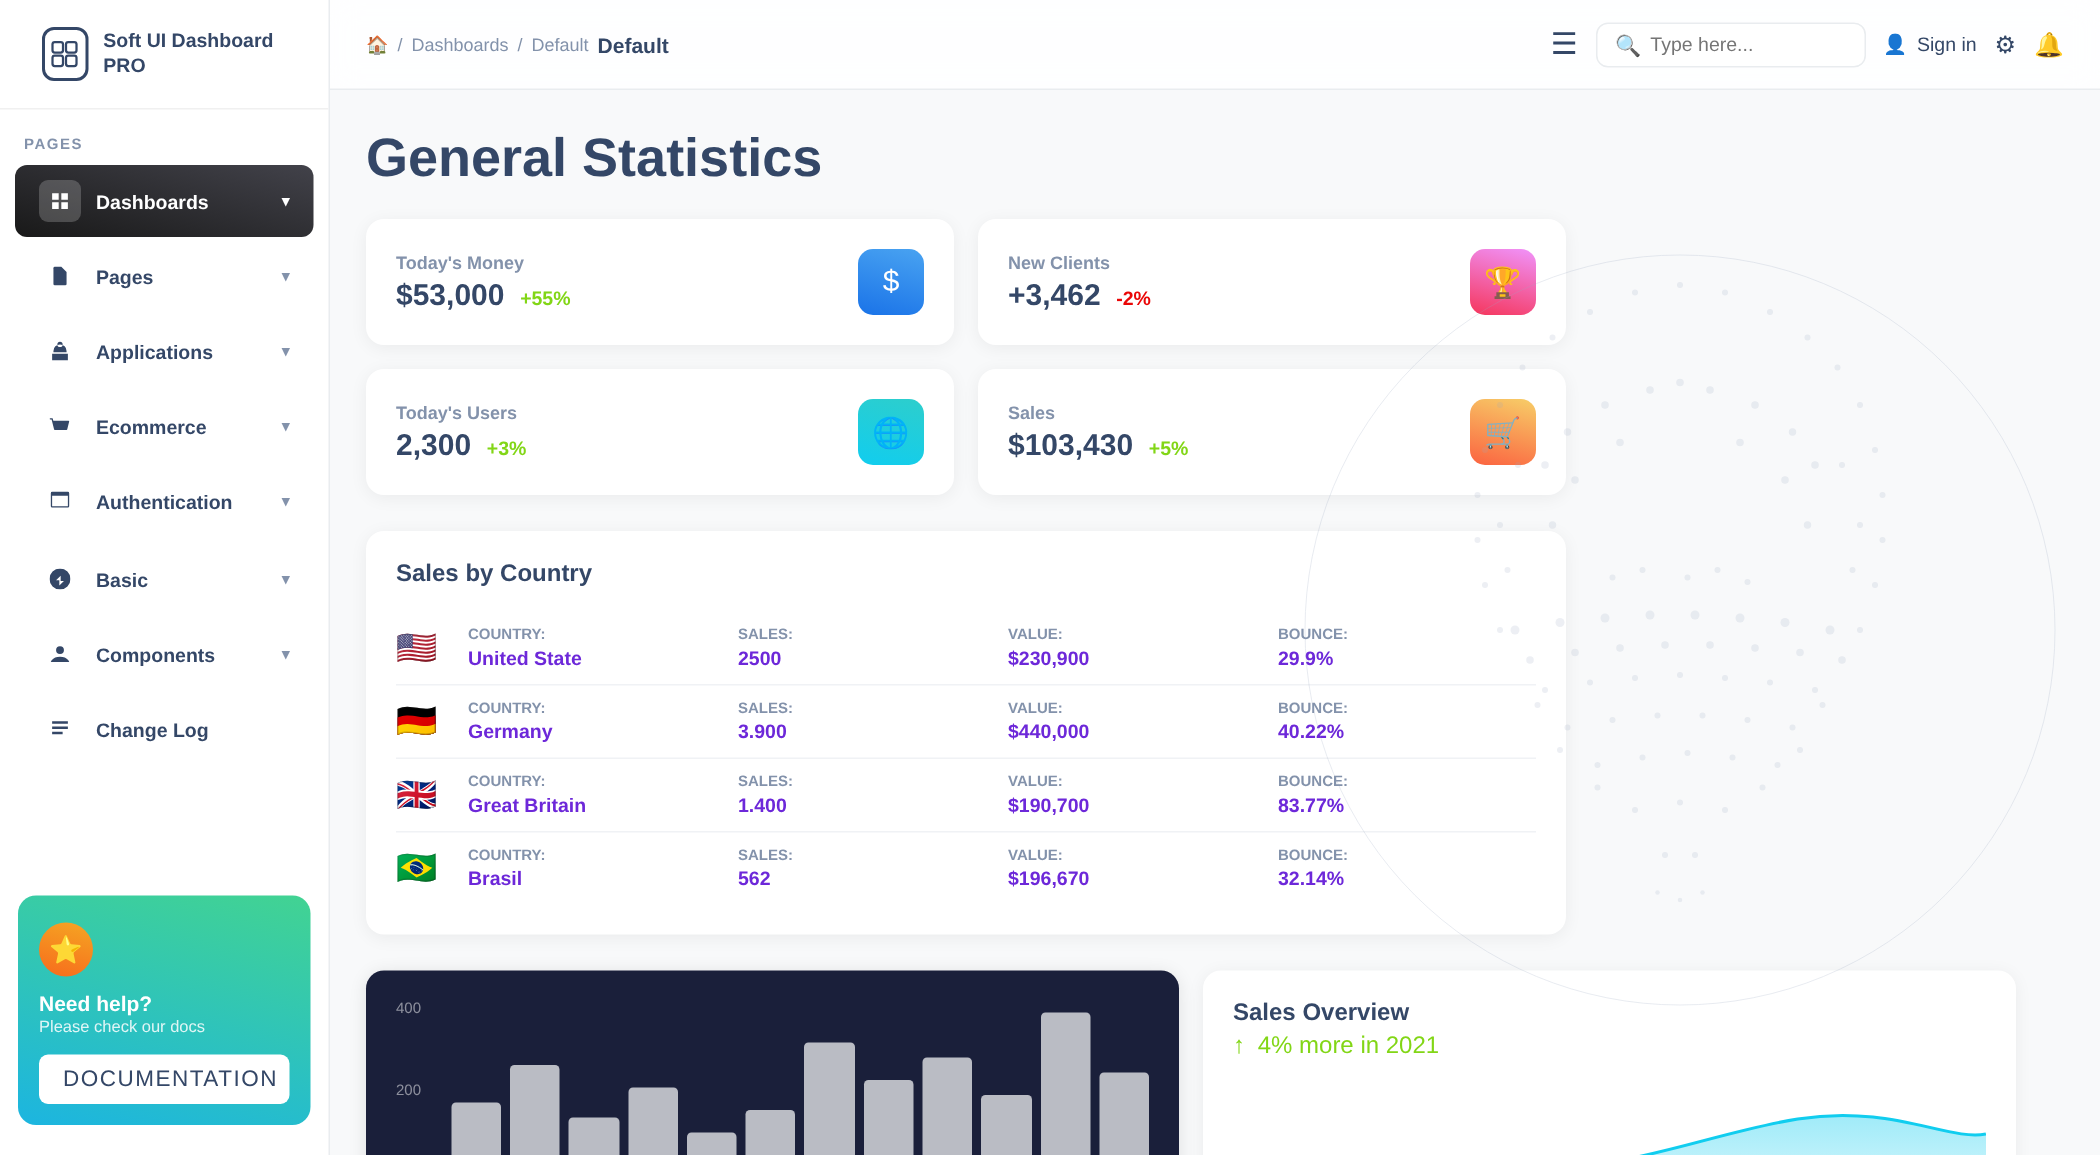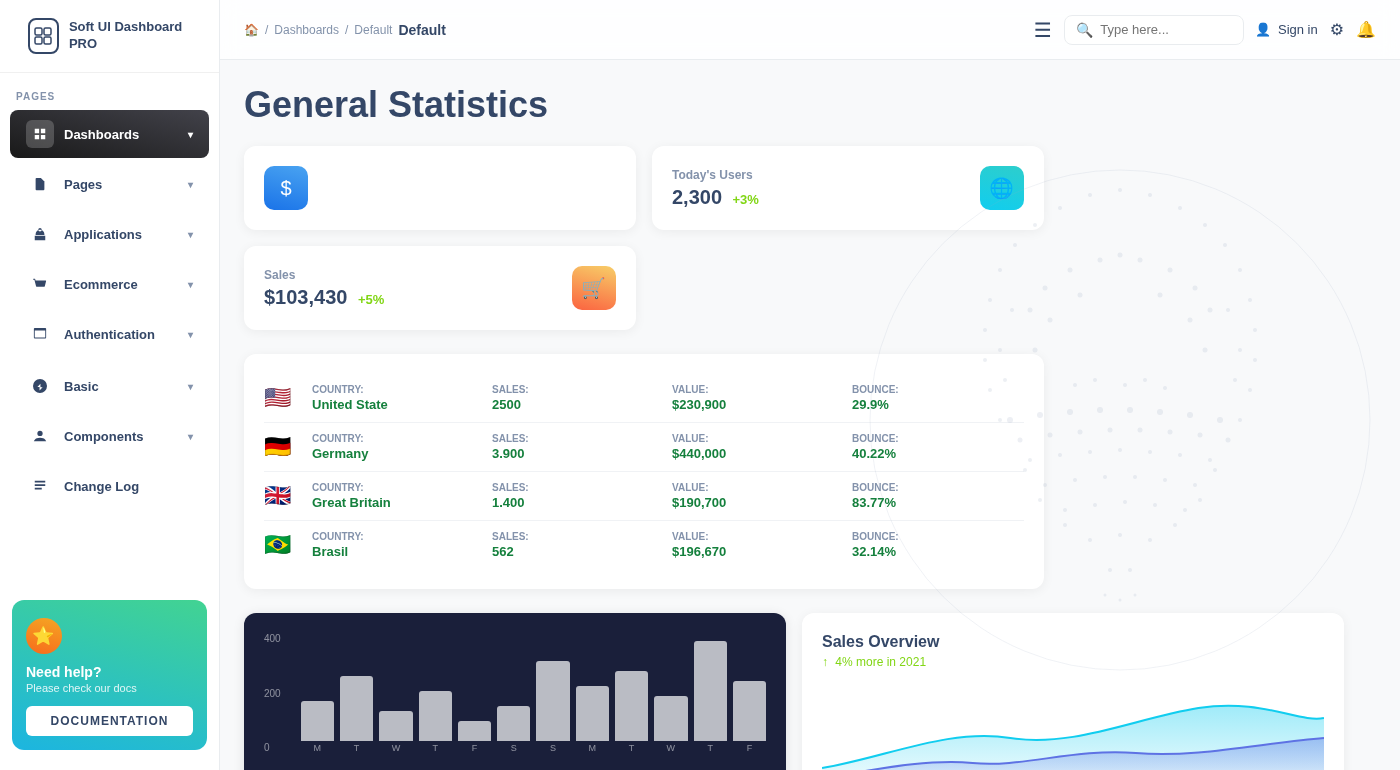--- a/index.html
+++ b/index.html
@@ -82,21 +82,21 @@
       border-radius: 50%;
       display: flex; align-items: center; justify-content: center;
       margin-bottom: 10px;
       font-size: 18px;
     }
     .help-title { font-size: 14px; font-weight: 700; margin-bottom: 2px; }
     .help-sub { font-size: 11px; opacity: 0.85; margin-bottom: 12px; }
     .help-btn {
       background: #fff; color: #344767;
       border: none; border-radius: 6px;
-      padding: 8px 16px; font-size: 12px; font-weight: 700;
+      padding: 8px 16px; font-size: 15px; font-weight: 400;
       cursor: pointer; width: 100%; letter-spacing: 1px;
     }
 
     
     .main {
       flex: 1;
       display: flex;
       flex-direction: column;
       height: 770px;
       overflow: hidden;
@@ -189,21 +189,21 @@
     .country-row {
       display: grid;
       grid-template-columns: 40px 1fr 1fr 1fr 1fr;
       align-items: center;
       padding: 10px 0;
       border-bottom: 1px solid #f0f2f5;
       gap: 8px;
     }
     .country-row:last-child { border-bottom: none; }
     .col-label { font-size: 10px; color: #8392ab; font-weight: 600; text-transform: uppercase; margin-bottom: 2px; }
-    .col-value { font-size: 13px; color: #15803d; font-weight: 600; }
+    .col-value { font-size: 13px; color: #6d28d9; font-weight: 600; }
     .flag { font-size: 22px; }
 
     
     .globe-container {
       position: absolute;
       right: -20px;
       top: 80px;
       width: 600px;
       height: 560px;
       pointer-events: none;
@@ -226,21 +226,21 @@
       overflow: hidden;
     }
     .chart-card-light {
       background: #fff;
       border-radius: 12px;
       padding: 20px;
       min-height: 160px;
       box-shadow: 0 2px 12px rgba(0,0,0,0.06);
     }
     .chart-title-light { font-size: 16px; font-weight: 700; color: #344767; margin-bottom: 4px; }
-    .chart-sub-light { font-size: 12px; color: #82d616; margin-bottom: 19px; }
+    .chart-sub-light { font-size: 16px; color: #82d616; margin-bottom: 19px; }
     .chart-sub-light span { color: #82d616; margin-right: 4px; }
 
     
     .bar-chart {
       display: flex;
       align-items: flex-end;
       gap: 6px;
       height: 120px;
       padding-top: 10px;
     }
@@ -517,21 +517,38 @@
             <circle cx="315" cy="455" r="1.5"></circle>
             <circle cx="285" cy="455" r="1.5"></circle>
         </g>
       </svg>
     </div>
 
     <h1 class="page-title">General Statistics</h1>
 
     <div class="stats-row" id="stats-grid">
         <div class="stat-card">
+    <div>
+      <div class="stat-label">Today's Money</div>
+      <div>
+        <span class="stat-value">$53,000</span>
+        <span class="stat-change positive">+55%</span>
+      </div>
+    </div>
     <div class="stat-icon" style="background:linear-gradient(195deg,#49a3f1,#1a73e8)">$</div>
+  </div>
+        <div class="stat-card">
+    <div>
+      <div class="stat-label">New Clients</div>
+      <div>
+        <span class="stat-value">+3,462</span>
+        <span class="stat-change negative">-2%</span>
+      </div>
+    </div>
+    <div class="stat-icon" style="background:linear-gradient(195deg,#f093fb,#f5365c)">🏆</div>
   </div>
         <div class="stat-card">
     <div>
       <div class="stat-label">Today's Users</div>
       <div>
         <span class="stat-value">2,300</span>
         <span class="stat-change positive">+3%</span>
       </div>
     </div>
     <div class="stat-icon" style="background:linear-gradient(195deg,#2dcecc,#11cdef)">🌐</div>
@@ -542,20 +559,21 @@
       <div>
         <span class="stat-value">$103,430</span>
         <span class="stat-change positive">+5%</span>
       </div>
     </div>
     <div class="stat-icon" style="background:linear-gradient(195deg,#f7ce68,#fb6340)">🛒</div>
   </div>
       </div>
 
     <div class="sales-country-card">
+      <div class="card-title">Sales by Country</div>
       <div id="country-rows">
           <div class="country-row">
     <span class="flag">🇺🇸</span>
     <div>
       <div class="col-label">Country:</div>
       <div class="col-value">United State</div>
     </div>
     <div>
       <div class="col-label">Sales:</div>
       <div class="col-value">2500</div>

